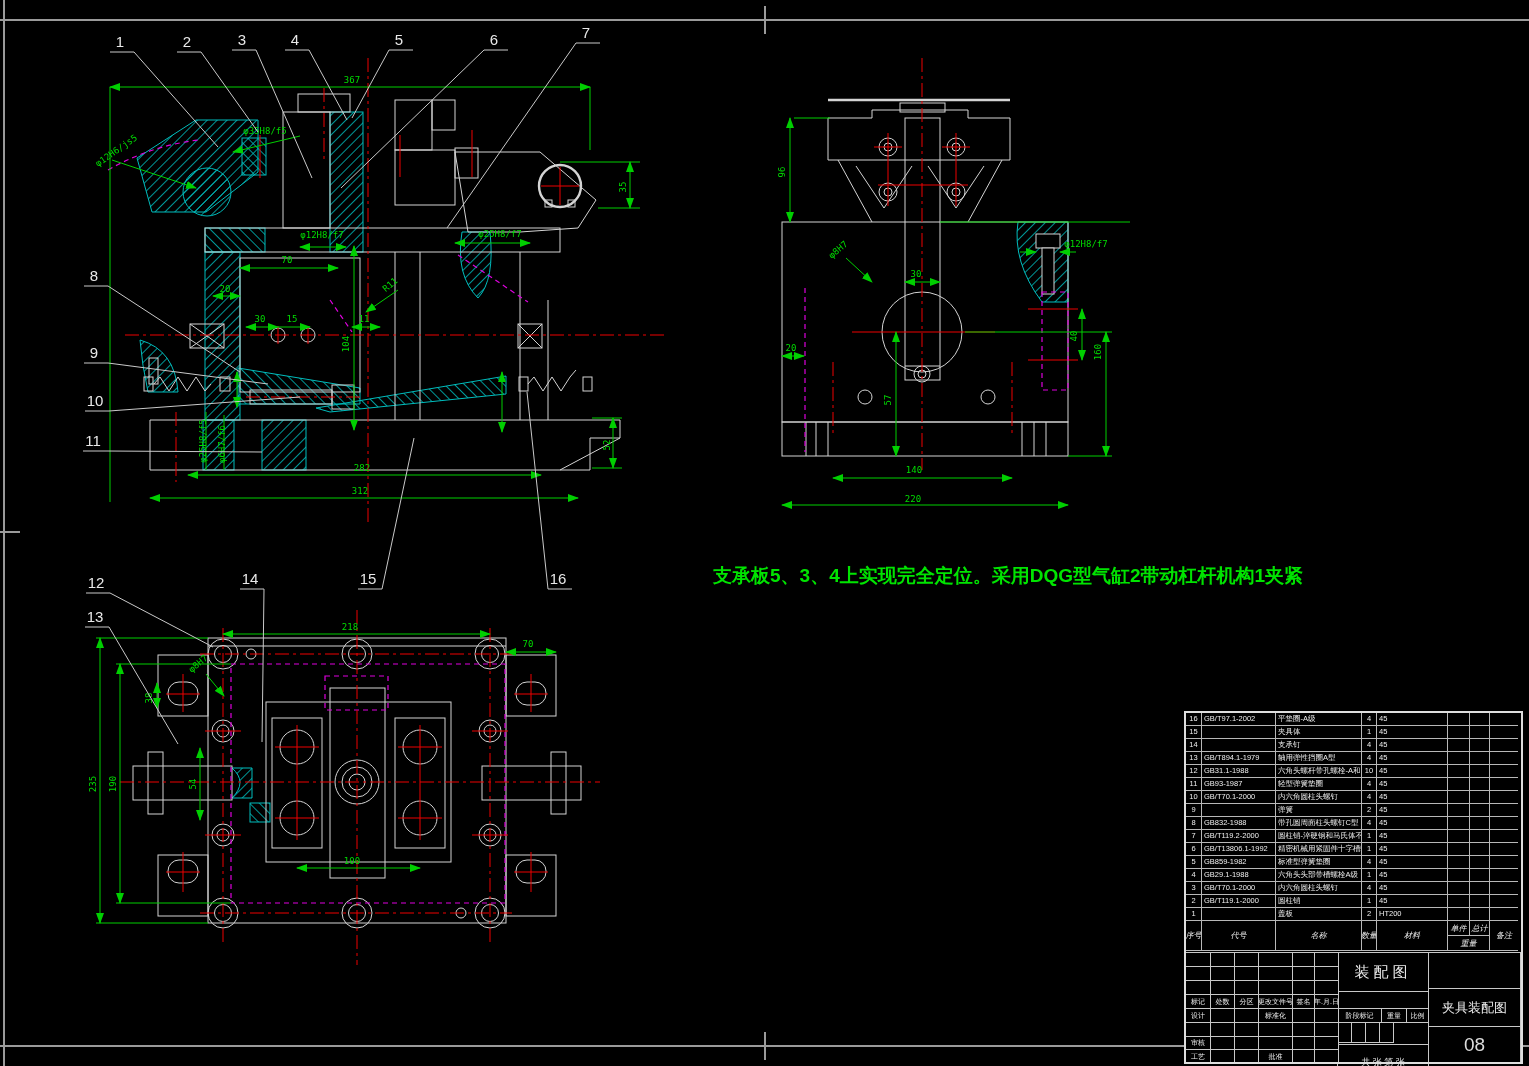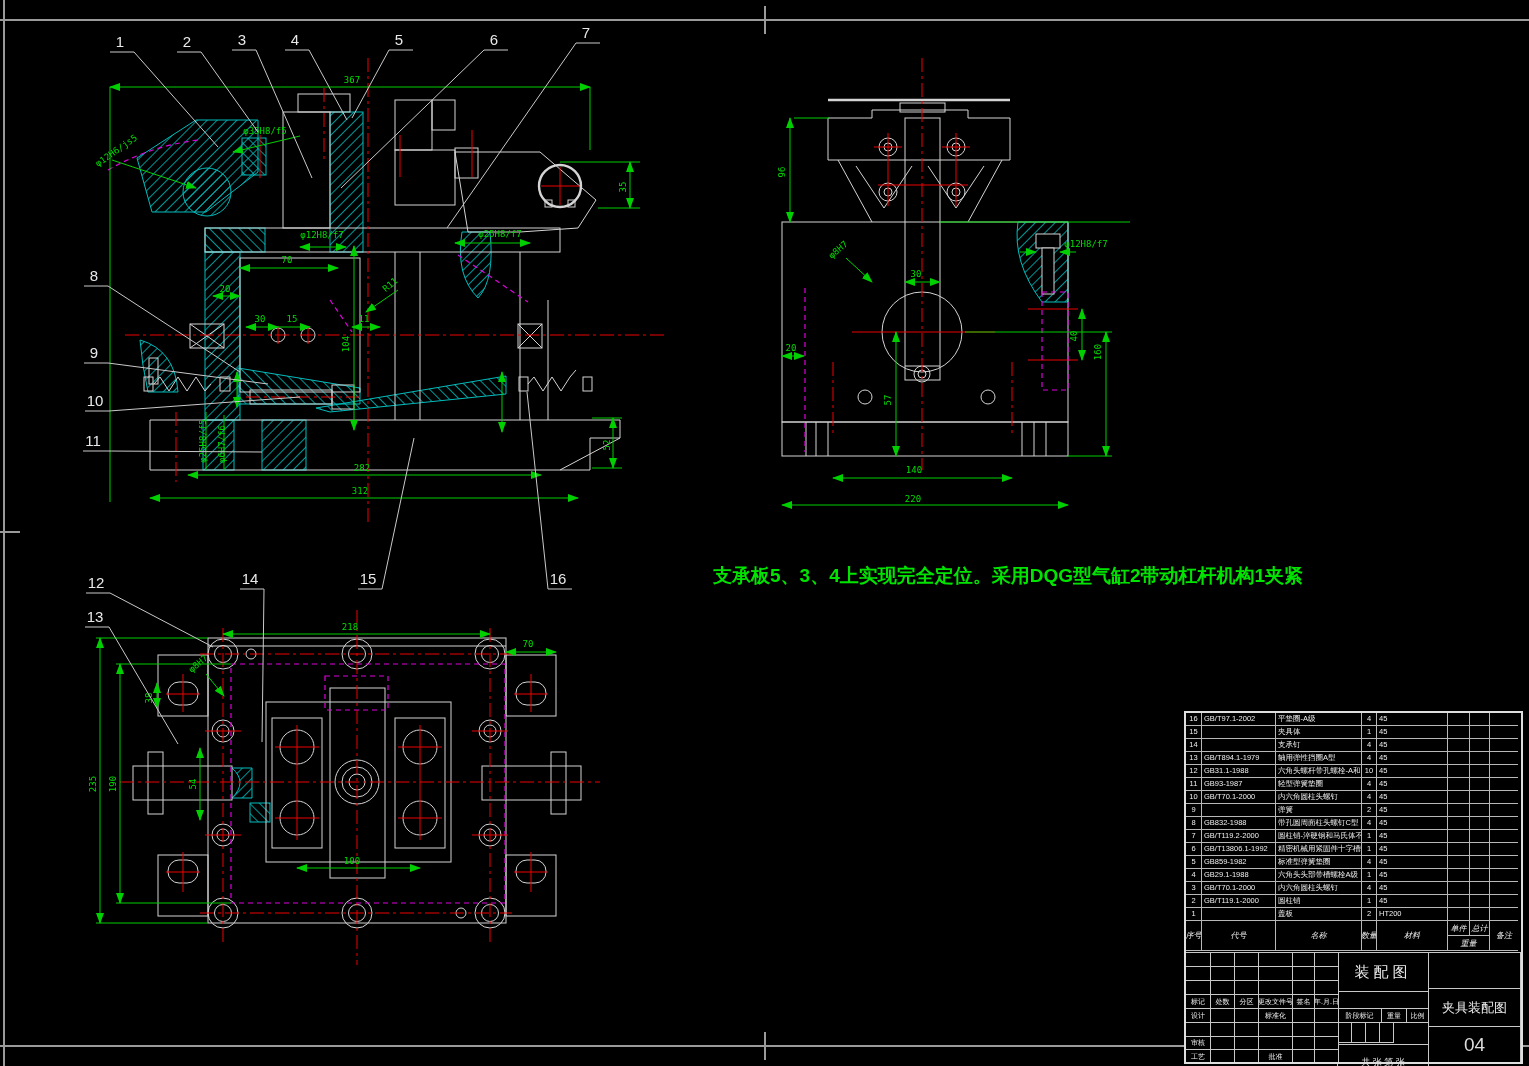--- a/index.html
+++ b/index.html
@@ -607,21 +607,21 @@
   <div class="tc" style="left:1406px;top:1008px;width:23px;height:15px;font-size:7px;">比例</div>
   <div class="tc" style="left:1337px;top:1022px;width:15px;height:21px;"></div>
   <div class="tc" style="left:1351px;top:1022px;width:15px;height:21px;"></div>
   <div class="tc" style="left:1365px;top:1022px;width:15px;height:21px;"></div>
   <div class="tc" style="left:1379px;top:1022px;width:15px;height:21px;"></div>
   <div class="tc" style="left:1393px;top:1022px;width:36px;height:21px;font-size:10px;margin-top:39px;">1:1.5</div>
   <div class="tc" style="left:1337px;top:1044px;width:92px;height:37px;font-size:9px;">共    张  第    张</div>
 
   <div class="tc" style="left:1428px;top:952px;width:93px;height:37px;"></div>
   <div class="tc" style="left:1428px;top:988px;width:93px;height:39px;font-size:13px;">夹具装配图</div>
-  <div class="tc" style="left:1428px;top:1026px;width:93px;height:37px;font-size:19px;color:#dcdcdc;">04</div>
+  <div class="tc" style="left:1428px;top:1026px;width:93px;height:37px;font-size:19px;color:#dcdcdc;">08</div>
 <div class="tc" style="left: 1185px; top: 952px; width: 26px; height: 15px; font-size: 7px;"></div>
       <div class="tc" style="left: 1210px; top: 952px; width: 25px; height: 15px; font-size: 7px;"></div>
       <div class="tc" style="left: 1234px; top: 952px; width: 25px; height: 15px; font-size: 7px;"></div>
       <div class="tc" style="left: 1258px; top: 952px; width: 35px; height: 15px; font-size: 7px;"></div>
       <div class="tc" style="left: 1292px; top: 952px; width: 23px; height: 15px; font-size: 7px;"></div>
       <div class="tc" style="left: 1314px; top: 952px; width: 25px; height: 15px; font-size: 7px;"></div>
       <div class="tc" style="left: 1185px; top: 966px; width: 26px; height: 15px; font-size: 7px;"></div>
       <div class="tc" style="left: 1210px; top: 966px; width: 25px; height: 15px; font-size: 7px;"></div>
       <div class="tc" style="left: 1234px; top: 966px; width: 25px; height: 15px; font-size: 7px;"></div>
       <div class="tc" style="left: 1258px; top: 966px; width: 35px; height: 15px; font-size: 7px;"></div>

